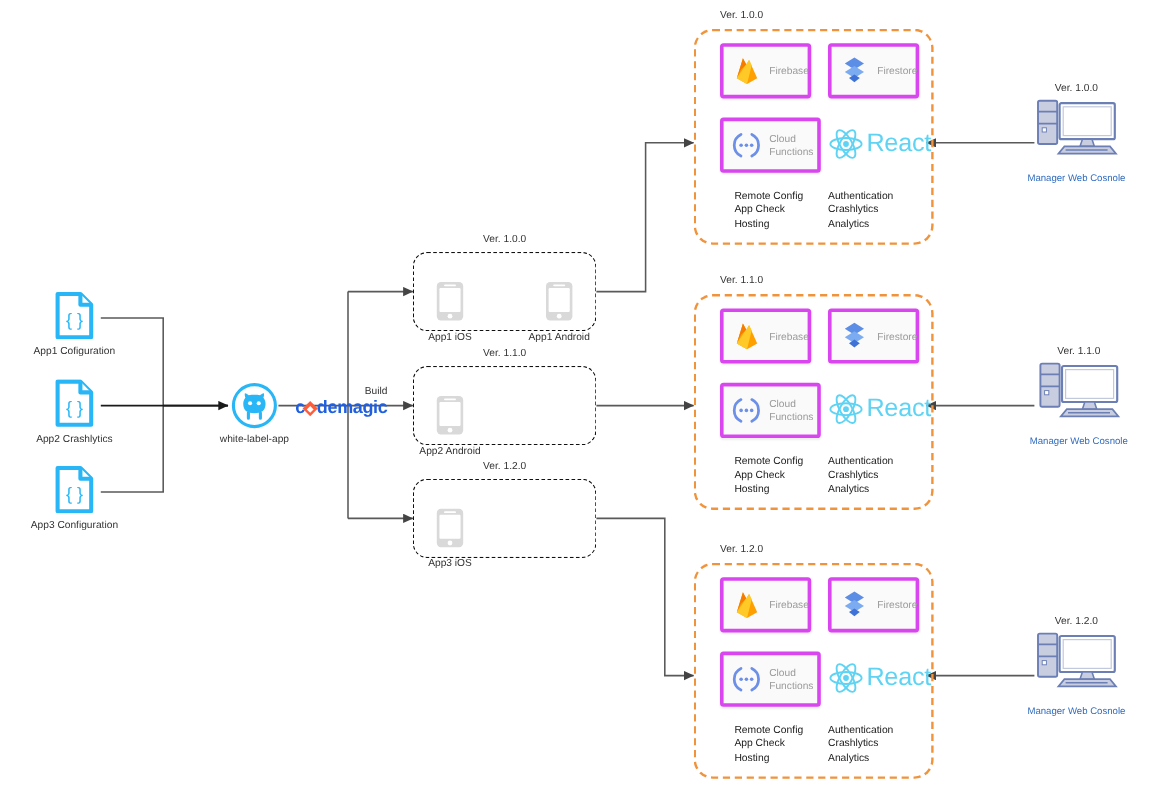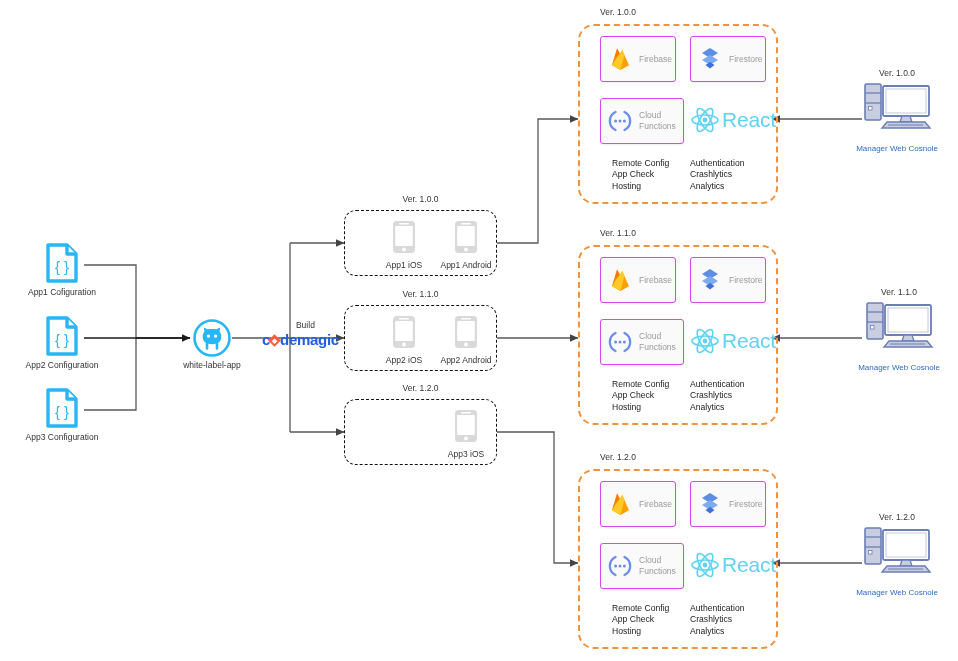--- a/index.html
+++ b/index.html
@@ -31,21 +31,21 @@
   .cfg .glyph { width: 120px; height: 42px; display: flex; align-items: center; justify-content: center; }
   .cfg .cap {
     font-size: 8.5px; color: #333; margin-top: 3px; white-space: nowrap;
   }
 
   
   .gh { width: 120px; text-align: center; }
   .gh .cap { font-size: 8.5px; color: #333; margin-top: 2px; }
 
   
-  .cm { text-align: center; margin-left: 16px; }
+  .cm { text-align: right; }
   .cm .build { font-size: 8.5px; color: #333; margin-bottom: 1px; padding-left: 10px;}
   .cm .logo {
     font-size: 15px; font-weight: bold; color: #1f5fe0;
     letter-spacing: -0.3px; white-space: nowrap;
     display: flex; align-items: center;
   }
   .cm .logo .dia {
     display: inline-block; width: 9px; height: 9px;
     background: #ff5c39; transform: rotate(45deg);
     margin: 0 1px 0 0; position: relative; top: 1px;
@@ -60,41 +60,41 @@
   .pgroup .vlabel {
     position: absolute; top: -16px; left: 0; width: 100%;
     text-align: center; font-size: 8.5px; color: #333;
   }
   .pgroup .dbox {
     width: 100%; height: 100%;
     border: 1.6px dashed #111;
     border-radius: 12px;
   }
   .pgroup .phones {
-    position: absolute; left: 0; top: 2px; width: 100%; height: 100%;
-    display: flex; align-items: center; justify-content: flex-end;
+    position: absolute; left: 0; top: 16px; width: 100%; height: 100%;
+    display: flex; align-items: center; justify-content: space-between;
   }
   .phone { width: 62px; text-align: center; }
   .phone .cap { font-size: 8.5px; color: #333; margin-top: 2px; white-space: nowrap;}
 
   
   .fgroup { position: absolute; }
   .fgroup .vlabel {
     position: absolute; top: -17px; left: 22px;
     font-size: 8.5px; color: #333;
   }
   .fgroup .dbox {
     position: absolute; left: 0; top: 0; width: 100%; height: 100%;
     border: 2px dashed #f0933b;
     border-radius: 16px;
   }
   .card {
     position: absolute;
     background: #fafafa;
-    border: 1px solid #d946ef;
+    border: 3px solid #d946ef;
     border-radius: 3px;
     display: flex; align-items: center;
     box-shadow: 0 1px 2px rgba(0,0,0,.07);
   }
   .card .ic { width: 38px; display:flex; align-items:center; justify-content:center; flex: none;}
   .card .lbl { font-size: 8.5px; color: #9a9a9a; line-height: 1.25; }
   .reactbox {
     position: absolute;
     display: flex; align-items: center; gap: 2px;
   }
@@ -164,21 +164,21 @@
   </div>
 
   <div class="node cfg" style="left:2px; top:315px;">
     <div class="glyph">
       <svg width="34" height="40" viewBox="0 0 34 40">
         <path d="M3,2 L22,2 L31,11 L31,38 L3,38 Z" fill="#fff" stroke="#29b6f6" stroke-width="3.4" stroke-linejoin="round"></path>
         <path d="M22,2 L22,11 L31,11" fill="#fff" stroke="#29b6f6" stroke-width="3.4" stroke-linejoin="round"></path>
         <text x="17" y="29" font-size="15" font-family="Liberation Sans, sans-serif" fill="#29b6f6" text-anchor="middle">{ }</text>
       </svg>
     </div>
-    <div class="cap">App2 Configuration</div>
+    <div class="cap">App2 Crashlytics</div>
   </div>
 
   <div class="node cfg" style="left:2px; top:387px;">
     <div class="glyph">
       <svg width="34" height="40" viewBox="0 0 34 40">
         <path d="M3,2 L22,2 L31,11 L31,38 L3,38 Z" fill="#fff" stroke="#29b6f6" stroke-width="3.4" stroke-linejoin="round"></path>
         <path d="M22,2 L22,11 L31,11" fill="#fff" stroke="#29b6f6" stroke-width="3.4" stroke-linejoin="round"></path>
         <text x="17" y="29" font-size="15" font-family="Liberation Sans, sans-serif" fill="#29b6f6" text-anchor="middle">{ }</text>
       </svg>
     </div>
@@ -229,29 +229,20 @@
         </svg>
         <div class="cap">App1 Android</div>
       </div>
     </div>
   </div>
 
   <div class="pgroup" style="left:344px; top:305px; width:153px; height:66px;">
     <div class="vlabel">Ver. 1.1.0</div>
     <div class="dbox"></div>
     <div class="phones">
-      <div class="phone">
-        <svg width="24" height="34" viewBox="0 0 24 34">
-          <rect x="1" y="1" width="22" height="32" rx="3.5" fill="#d9d9d9"></rect>
-          <rect x="3.2" y="6" width="17.6" height="20" rx="1" fill="#fff"></rect>
-          <rect x="7" y="3" width="10" height="1.6" rx="0.8" fill="#fff"></rect>
-          <circle cx="12" cy="29.5" r="2" fill="#fff"></circle>
-        </svg>
-        <div class="cap">App2 iOS</div>
-      </div>
       <div class="phone">
         <svg width="24" height="34" viewBox="0 0 24 34">
           <rect x="1" y="1" width="22" height="32" rx="3.5" fill="#d9d9d9"></rect>
           <rect x="3.2" y="6" width="17.6" height="20" rx="1" fill="#fff"></rect>
           <rect x="7" y="3" width="10" height="1.6" rx="0.8" fill="#fff"></rect>
           <circle cx="12" cy="29.5" r="2" fill="#fff"></circle>
         </svg>
         <div class="cap">App2 Android</div>
       </div>
     </div>

